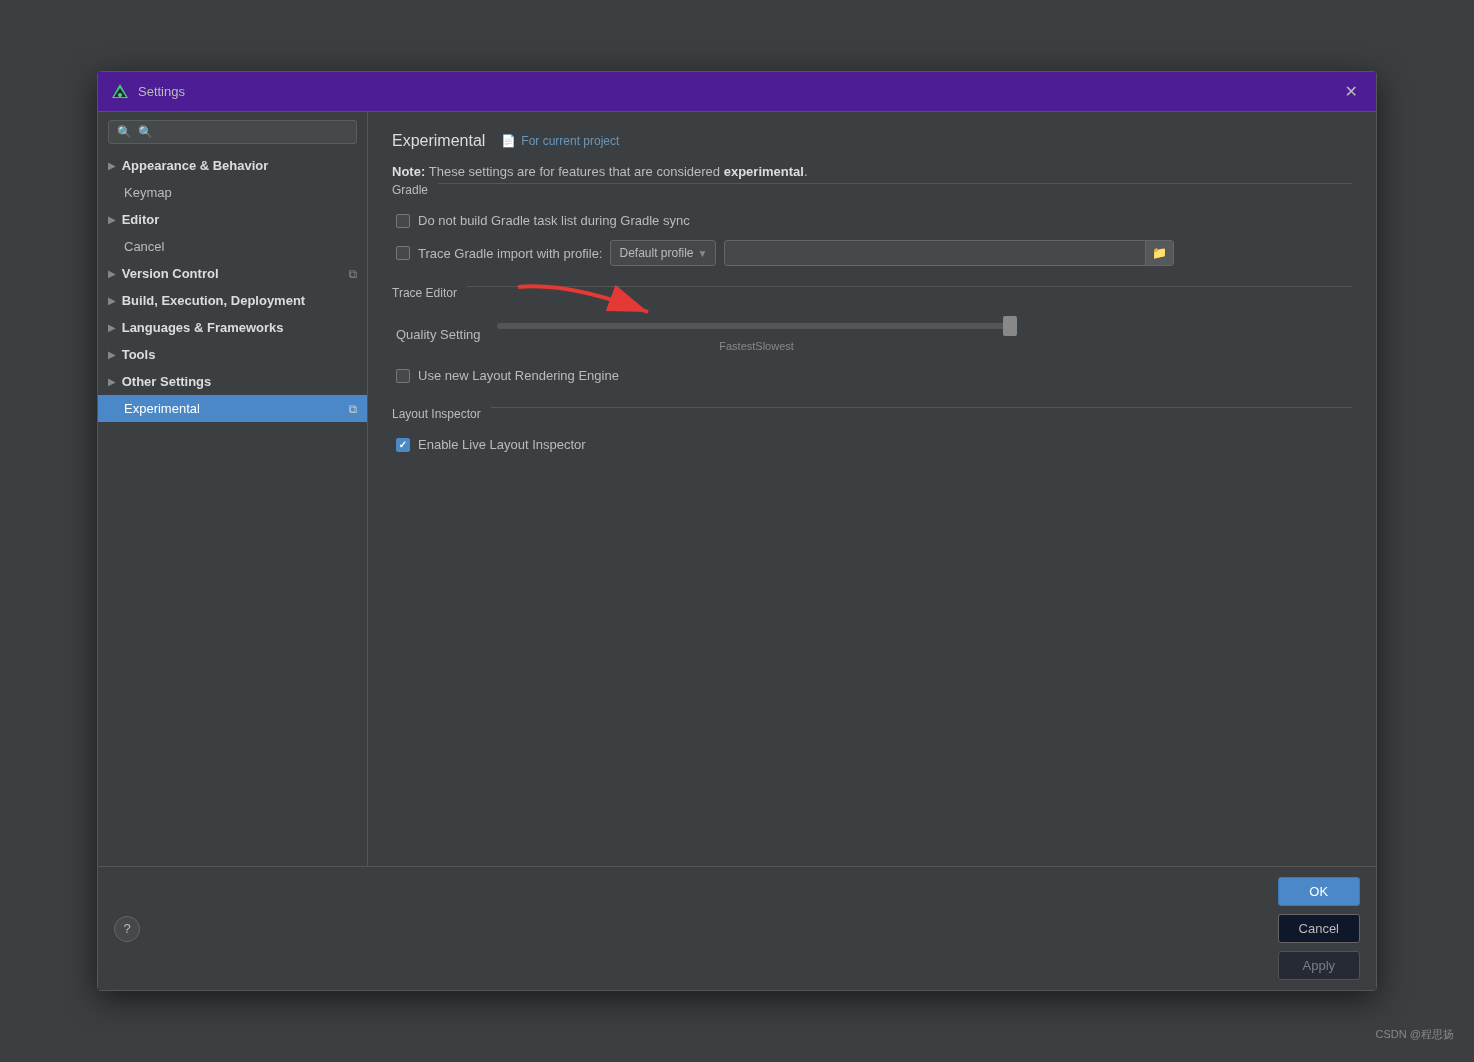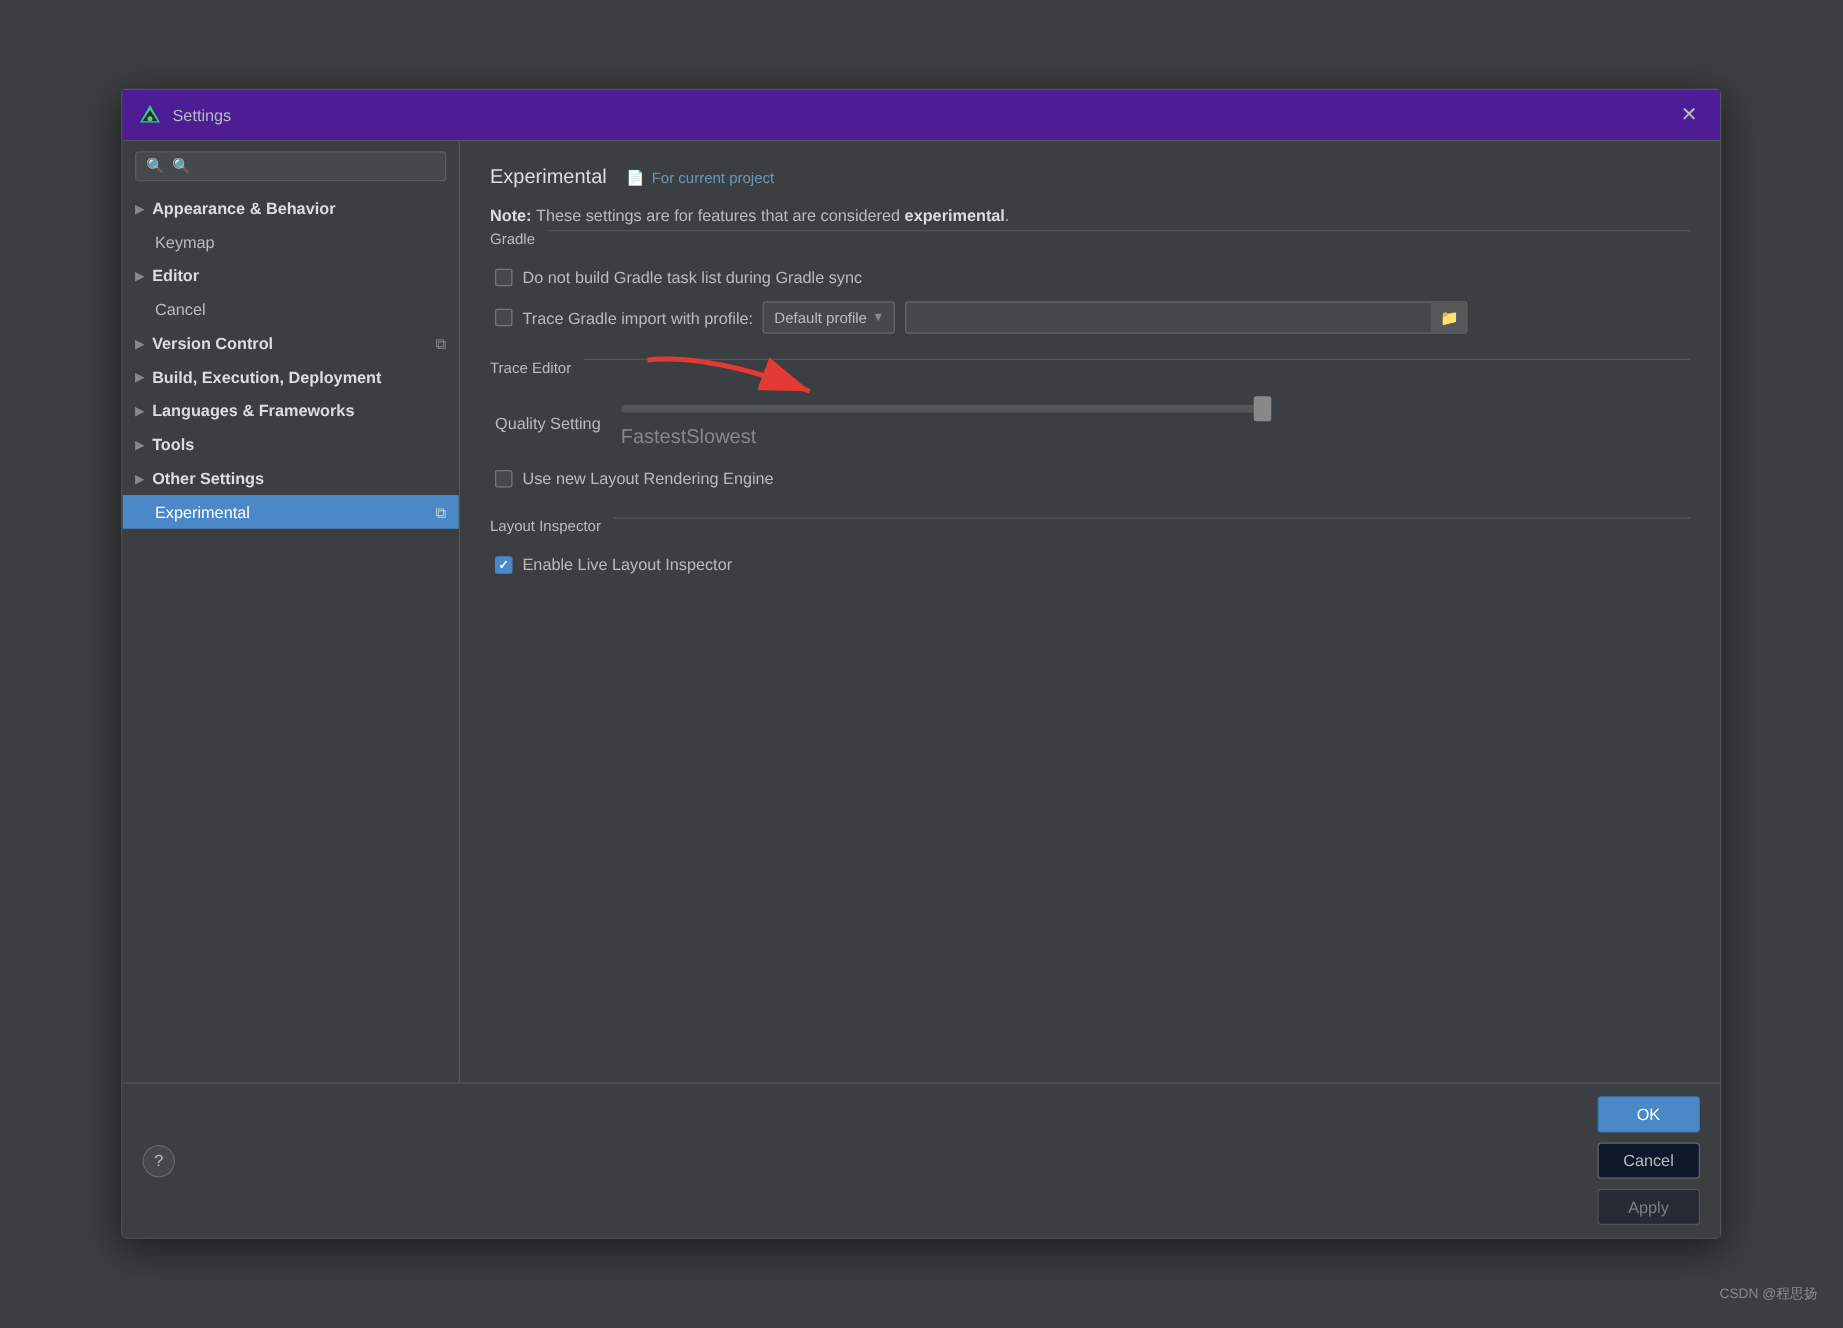--- a/index.html
+++ b/index.html
@@ -285,23 +285,23 @@
       top: 50%;
       transform: translateY(-50%);
       width: 14px;
       height: 20px;
       background: #888;
       border-radius: 2px;
       cursor: pointer;
     }
     .slider-labels {
       display: flex;
-      justify-content: flex-start;
+      justify-content: center;
       color: #888;
-      font-size: 16px;
+      font-size: 11px;
     }
     
     .red-arrow {
       position: absolute;
       left: 140px;
       top: 165px;
       pointer-events: none;
       z-index: 10;
     }
     

